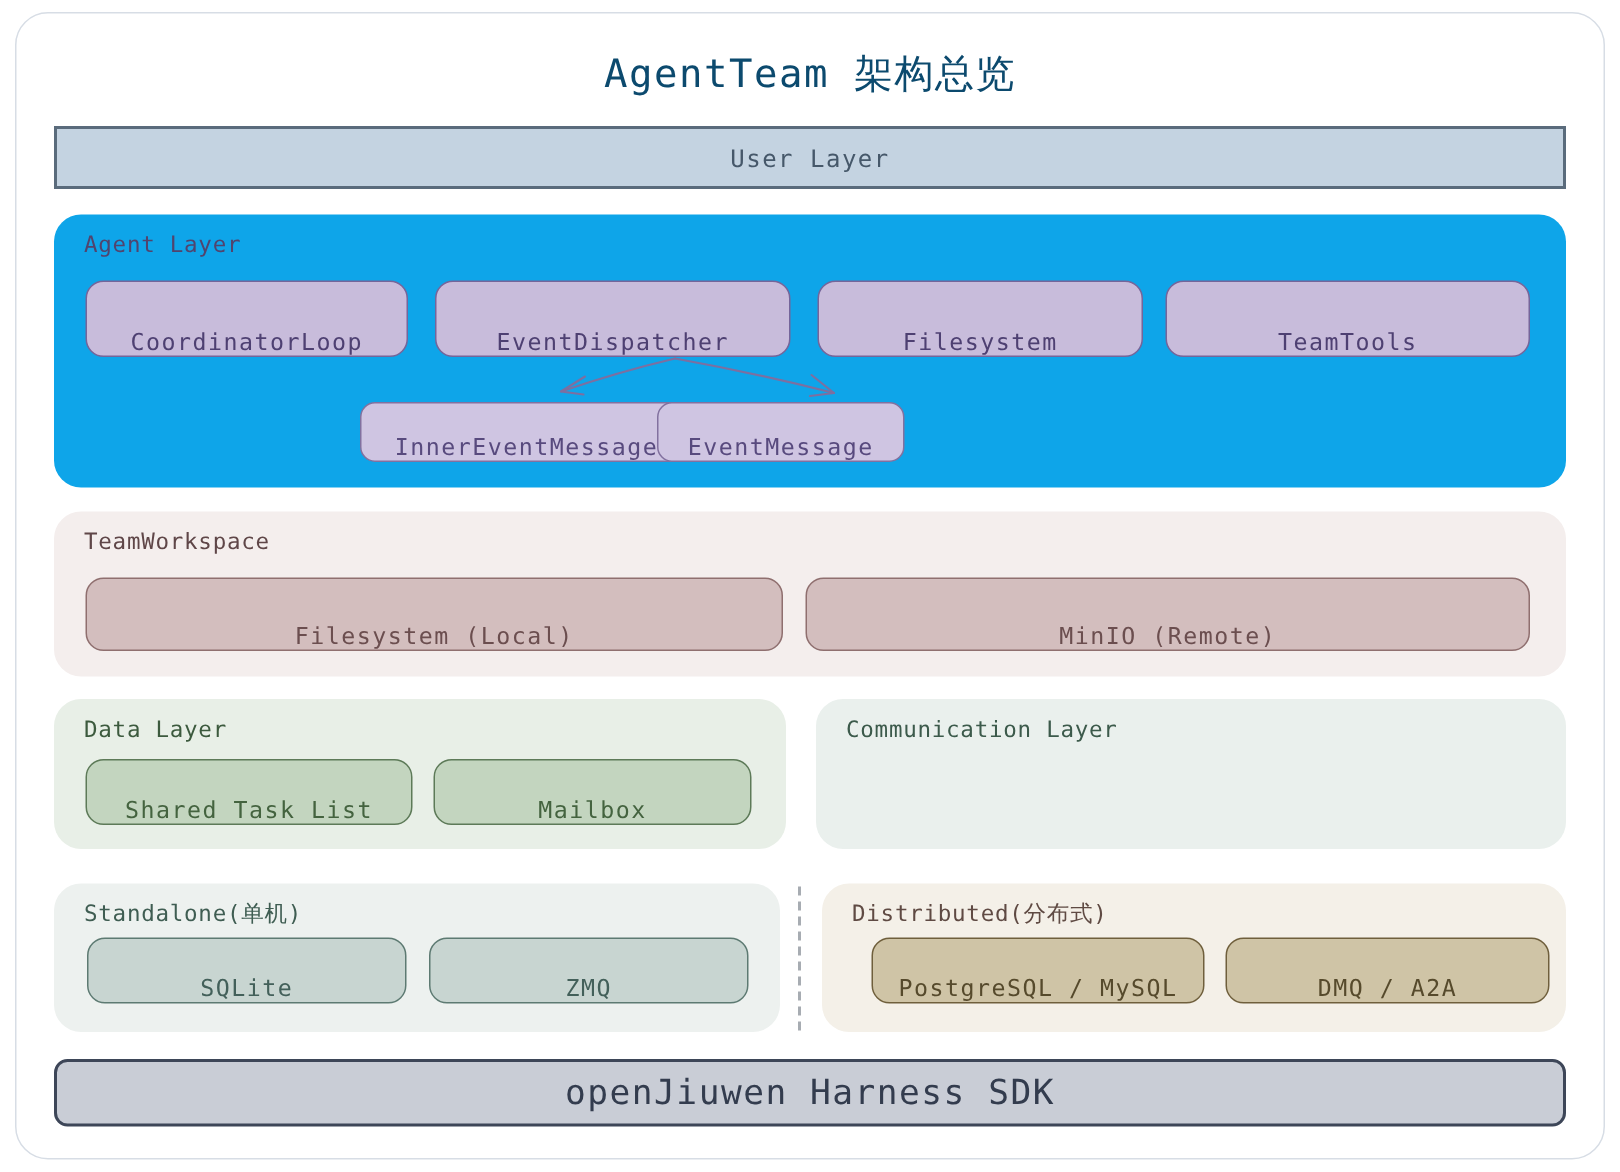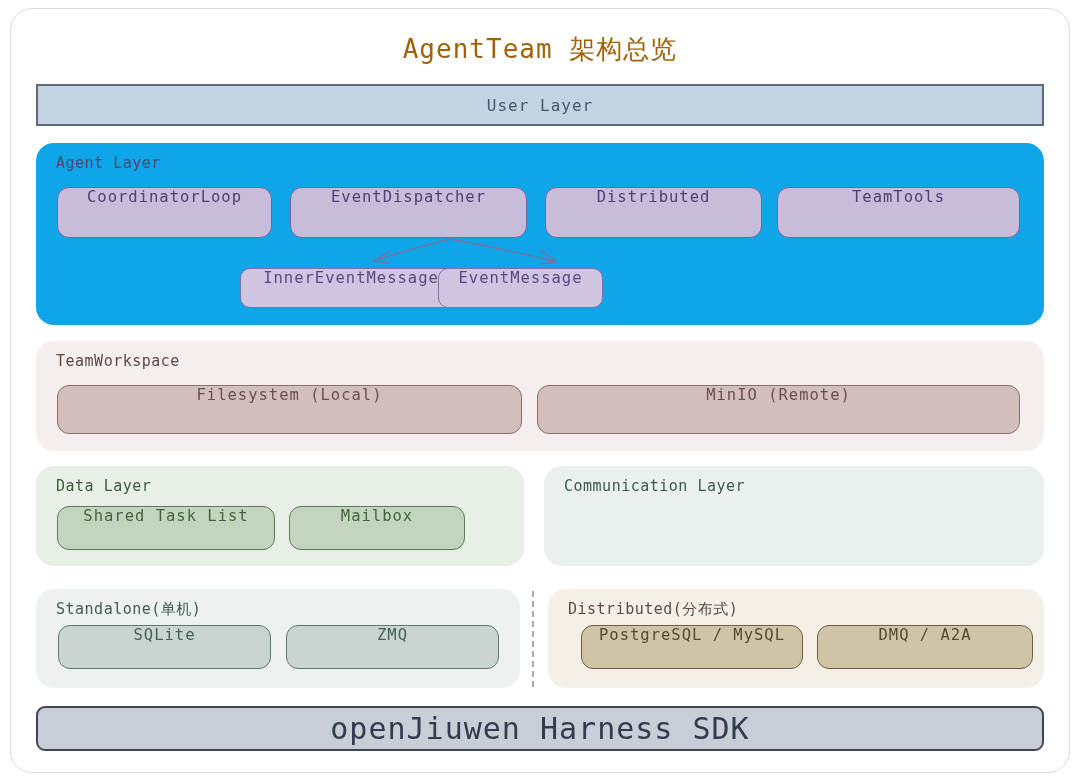--- a/index.html
+++ b/index.html
@@ -20,38 +20,38 @@
     border: 1.5px solid #d7dde5;
     border-radius: 22px;
   }
   .diagram-title {
     position: absolute;
     left: 0; top: 32px;
     width: 1080px;
     text-align: center;
     font-size: 26px;
     letter-spacing: 1px;
-    color: #a16207;
+    color: #0c4a6e;
   }
   
   .section {
     position: absolute;
     border-radius: 18px;
   }
   .section-label {
     position: absolute;
     left: 20px; top: 11px;
     font-size: 15px;
     letter-spacing: 0.5px;
     white-space: nowrap;
   }
   .box {
     position: absolute;
     display: flex;
-    align-items: flex-start;
+    align-items: flex-end;
     justify-content: center;
     border-radius: 12px;
     font-size: 15.5px;
     letter-spacing: 1px;
     white-space: nowrap;
   }
   
   .user-layer {
     position: absolute;
     left: 36px; top: 84px;
@@ -135,21 +135,21 @@
   }
   
   .sdk-bar {
     position: absolute;
     left: 36px; top: 706px;
     width: 1008px; height: 45px;
     background: #c9cdd6;
     border: 2.5px solid #3d4658;
     border-radius: 9px;
     display: flex; align-items: center; justify-content: center;
-    font-size: 30px; letter-spacing: 1px;
+    font-size: 23px; letter-spacing: 1px;
     color: #333c4e;
   }
 </style>
 </head>
 <body>
 
 <div id="canvas">
   <div class="card"></div>
 
   <div class="diagram-title">AgentTeam 架构总览</div>
@@ -160,21 +160,21 @@
 
   <div class="section agent-section">
     <div class="section-label">Agent Layer</div>
     <div class="box agent-box" style="left:21px; width:215px;">
       <span>CoordinatorLoop</span>
     </div>
     <div class="box agent-box" style="left:254px; width:237px;">
       <span>EventDispatcher</span>
     </div>
     <div class="box agent-box" style="left:509px; width:217px;">
-      <span>Distributed</span>
+      <span>Filesystem</span>
     </div>
     <div class="box agent-box" style="left:741px; width:243px;">
       <span>TeamTools</span>
     </div>
 
     <svg class="arrows-svg" width="240" height="34" viewBox="0 0 240 34">
       <g stroke="#7d6fa0" stroke-width="1.4" fill="none" stroke-linecap="round">
         <path d="M120,3 Q82,12 44,25"></path>
         <path d="M44,25 L60,15 M44,25 L59,27"></path>
         <path d="M120,3 Q175,13 226,26"></path>
@@ -198,21 +198,21 @@
     <div class="box workspace-box" style="left:501px; width:483px;">
       <span>MinIO (Remote)</span>
     </div>
   </div>
 
   <div class="section data-section">
     <div class="section-label">Data Layer</div>
     <div class="box data-box" style="left:21px; width:218px;">
       <span>Shared Task List</span>
     </div>
-    <div class="box data-box" style="left:253px; width:176px;">
+    <div class="box data-box" style="left:253px; width:212px;">
       <span>Mailbox</span>
     </div>
   </div>
 
   <div class="section comm-section">
     <div class="section-label">Communication Layer</div>
   </div>
 
   <div class="section standalone-section">
     <div class="section-label">Standalone(单机)</div>

